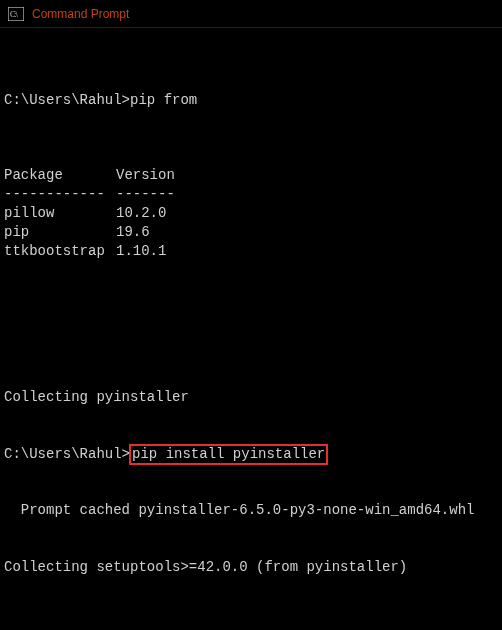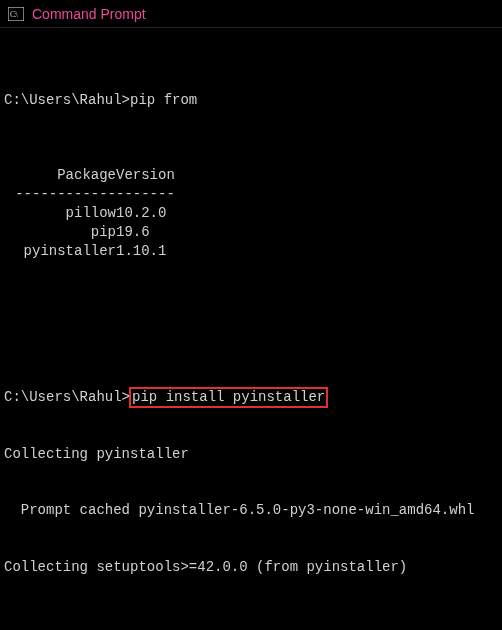--- a/index.html
+++ b/index.html
@@ -21,42 +21,42 @@
       border-bottom: 1px solid #222;
     }
     .titlebar-icon {
       display: inline-flex;
       align-items: center;
       margin-right: 8px;
     }
     .titlebar-icon svg { display: block; }
     .titlebar-text {
       font-family: 'Segoe UI', Tahoma, sans-serif;
-      font-size: 14px;
-      color: #ec4899;
+      font-size: 12px;
+      color: #c2410c;
     }
     .terminal {
       padding: 6px 4px 0 4px;
       white-space: pre;
       line-height: 1.35;
     }
     .red-box {
       display: inline-block;
       outline: 2px solid #e03030;
       outline-offset: -1px;
       padding: 0 2px;
     }
     .tbl {
       border-collapse: collapse;
     }
     .tbl td {
       padding: 0;
       white-space: pre;
     }
-    .tbl td:first-child { min-width: 232px; text-align: right; }
+    .tbl td:first-child { min-width: 232px; }
     .tbl.first td:first-child { min-width: 112px; }
   </style>
 </head>
 <body>
 
 <div class="titlebar">
   <span class="titlebar-icon">
     <svg width="16" height="14" viewBox="0 0 16 14">
       <rect x="0" y="0" width="16" height="14" fill="none" stroke="#ccc" stroke-width="1.2"></rect>
       <text x="2" y="10" fill="#ccc" font-size="8" font-family="Consolas" letter-spacing="-1">C:\</text>
@@ -73,27 +73,27 @@
     <tbody><tr>
       <td>Package</td>
       <td>Version</td>
     </tr>
     <tr>
       <td>------------</td>
       <td>-------</td>
     </tr>
     <tr><td>pillow</td><td>10.2.0</td></tr>
     <tr><td>pip</td><td>19.6</td></tr>
-    <tr><td>pyinstaller</td><td>1.10.1</td></tr>
+    <tr><td>ttkbootstrap</td><td>1.10.1</td></tr>
   </tbody></table>
 
   <div style="height:14px"></div>
 
+  <div>Collecting pyinstaller</div>
   <div><span>C:\Users\Rahul&gt;</span><span class="red-box">pip install pyinstaller</span></div>
-  <div>Collecting pyinstaller</div>
   <div>  Prompt cached pyinstaller-6.5.0-py3-none-win_amd64.whl</div>
   <div>Collecting setuptools&gt;=42.0.0 (from pyinstaller)</div>
 
   
   
 
   
 
 </div>
 

